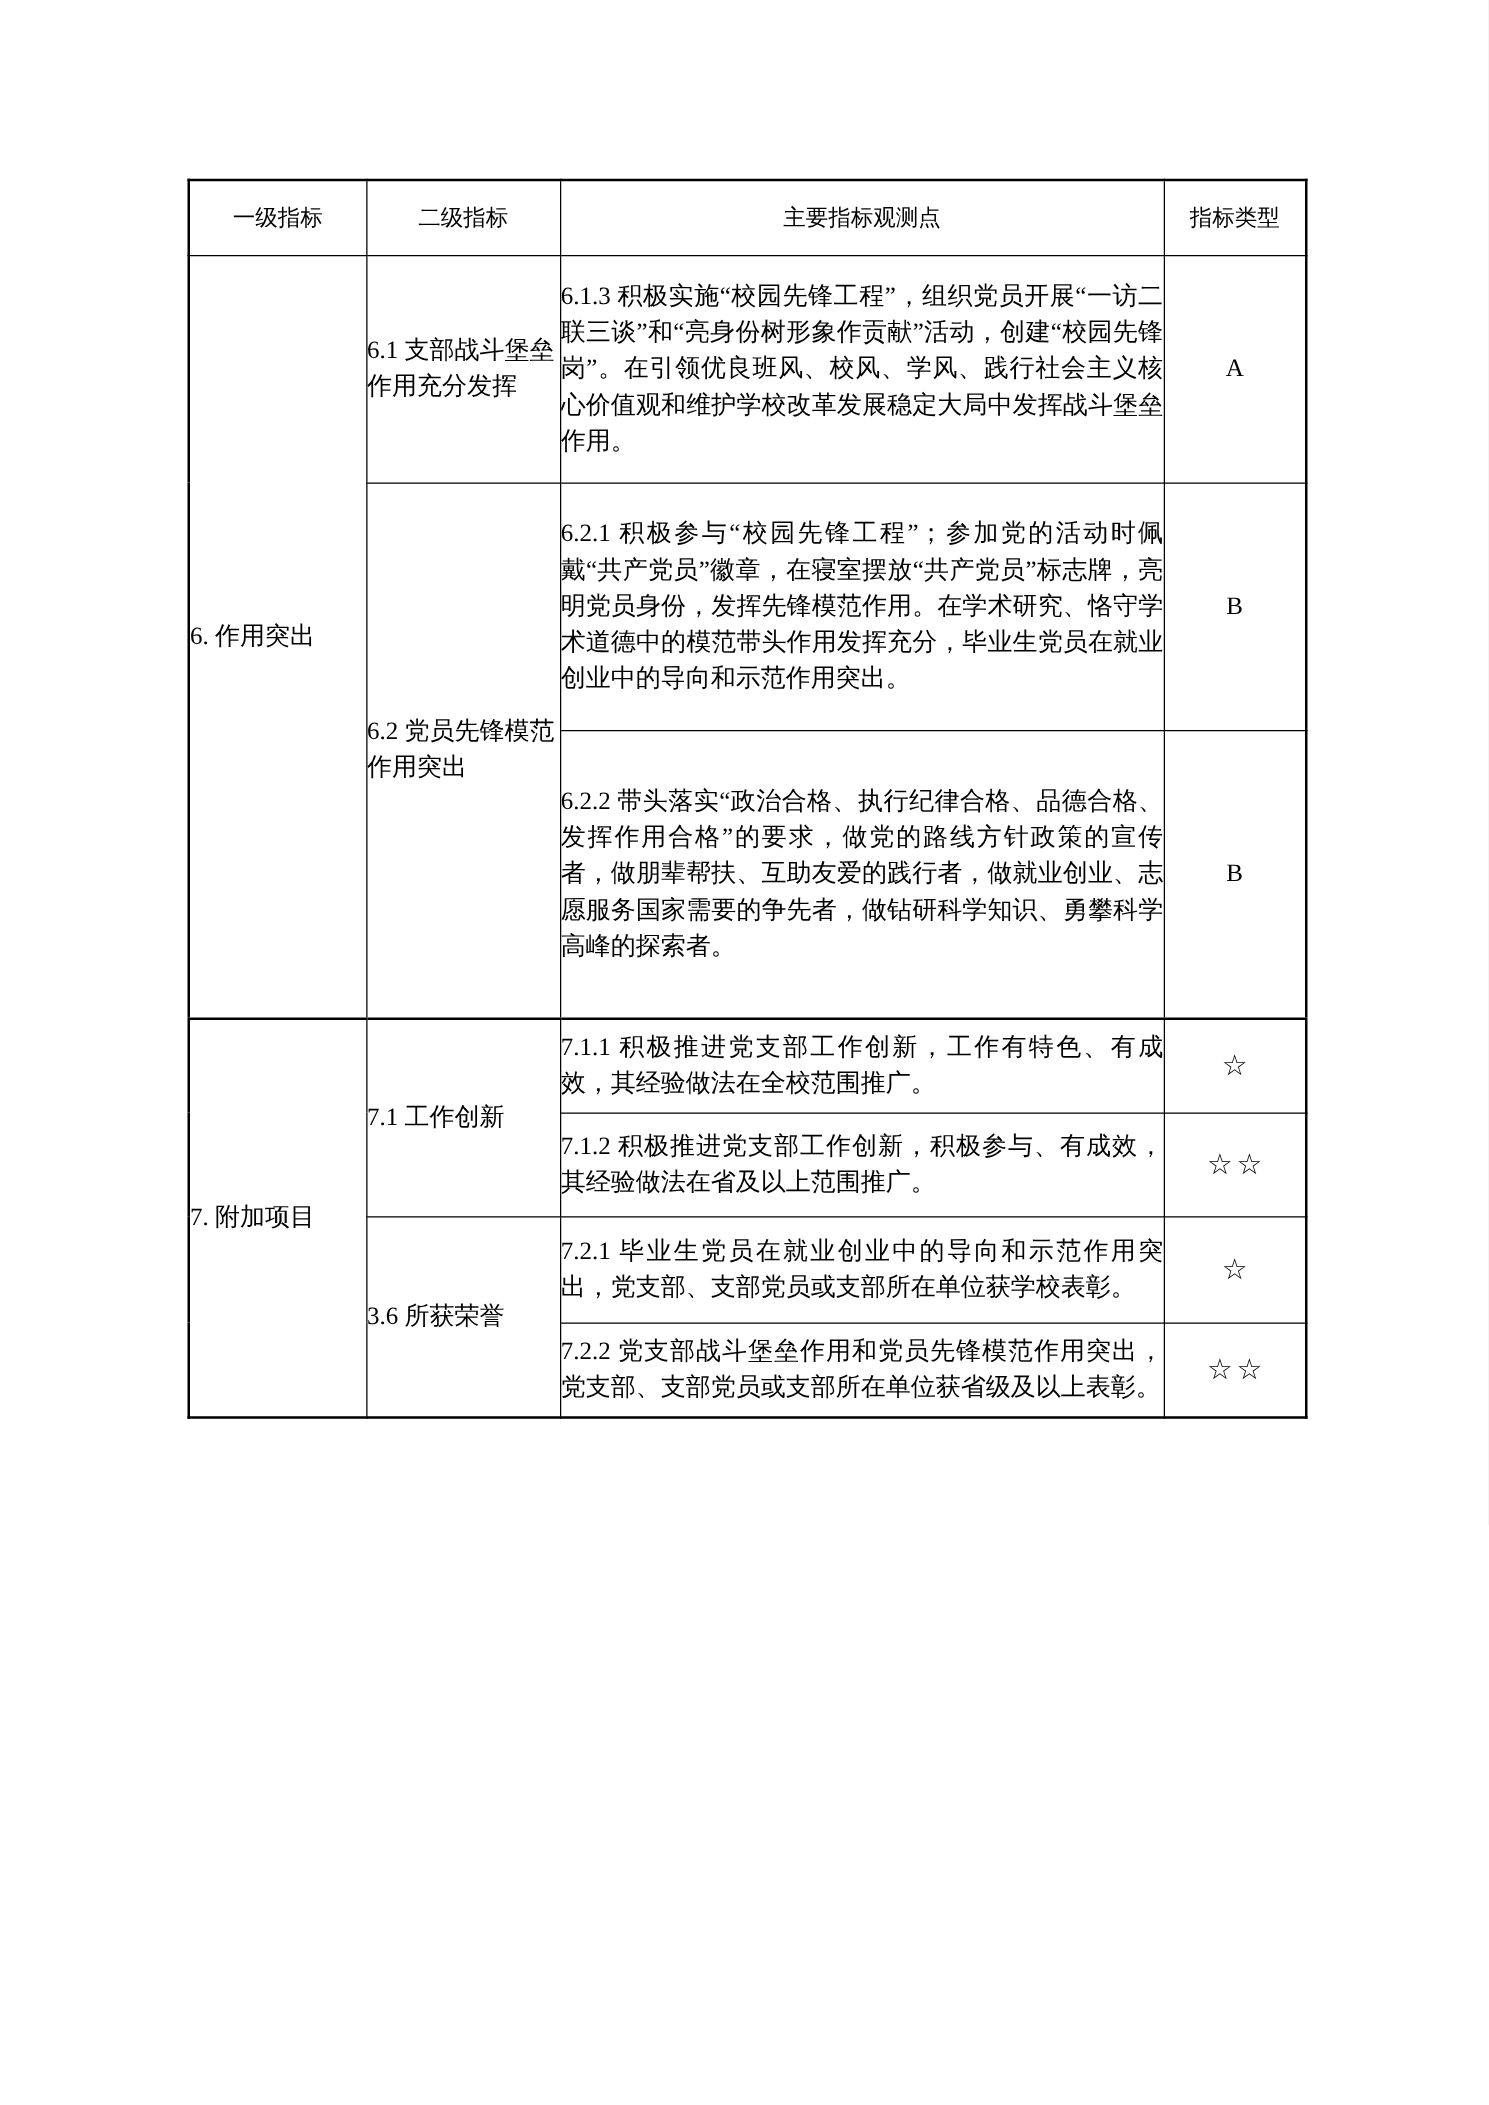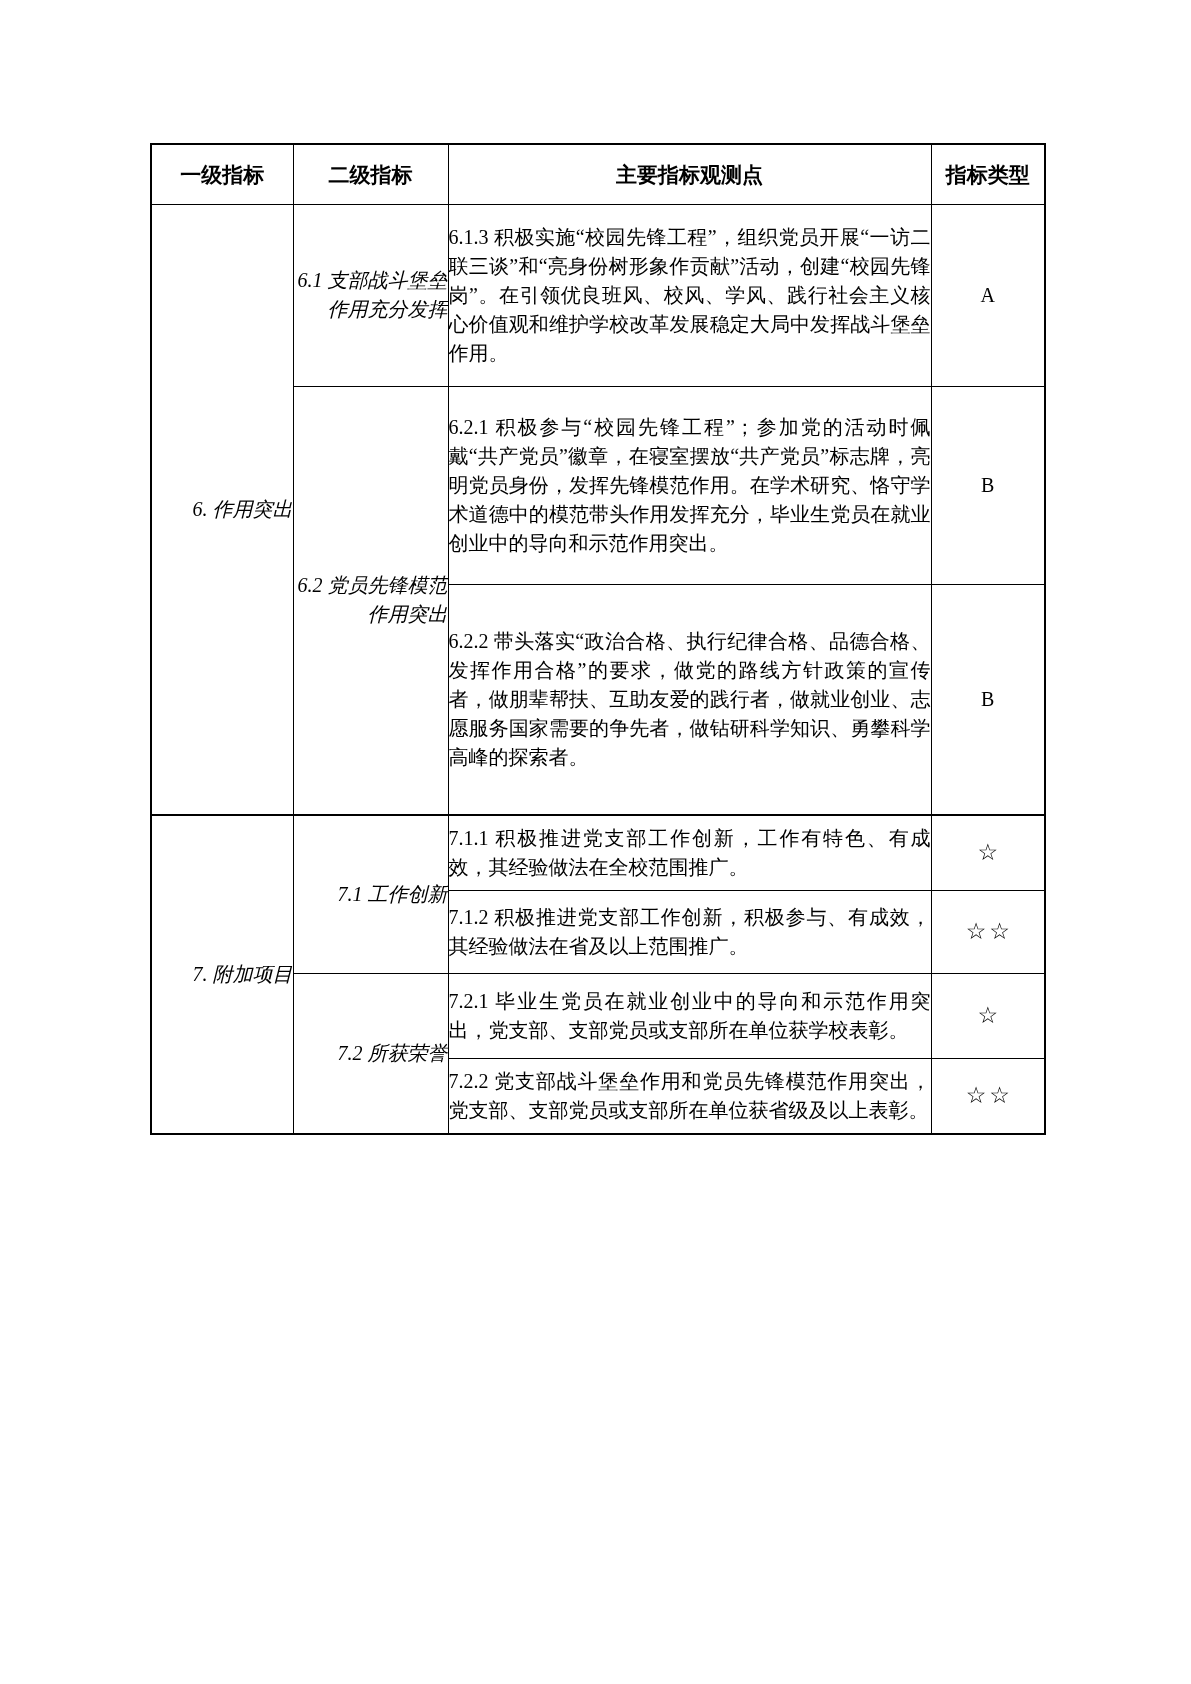--- a/index.html
+++ b/index.html
@@ -21,28 +21,27 @@
   table.eval th, table.eval td {
     border:1px solid #000;
     padding:0;
     vertical-align:middle;
     font-size:20px;
     line-height:29px;
     overflow:hidden;
   }
   table.eval th {
     font-family:"Liberation Sans","DejaVu Sans",sans-serif;
-    font-weight:700;
-    font-size:21px;
+    font-weight:400;
+    font-size:18px;
     text-align:center;
   }
   td.l1, td.l2 {
-    text-align:right;
+    text-align:left;
     padding:4px 8px;
-    font-style:italic;
   }
   td.obs {
     text-align:justify;
     padding:8px 14px;
   }
   td.type {
     text-align:center;
   }
   td.type.star { font-size:23px; letter-spacing:3px; text-indent:3px; }
   tr.section-row td { border-top:2px solid #000; }
@@ -101,21 +100,21 @@
       <td class="obs">7.1.1 积极推进党支部工作创新，工作有特色、有成效，其经验做法在全校范围推广。</td>
       <td class="type star">☆</td>
     </tr>
 
     <tr style="height:83px">
       <td class="obs">7.1.2 积极推进党支部工作创新，积极参与、有成效，其经验做法在省及以上范围推广。</td>
       <td class="type star">☆☆</td>
     </tr>
 
     <tr style="height:85px">
-      <td class="l2" rowspan="2">7.2 所获荣誉</td>
+      <td class="l2" rowspan="2">3.6 所获荣誉</td>
       <td class="obs">7.2.1 毕业生党员在就业创业中的导向和示范作用突出，党支部、支部党员或支部所在单位获学校表彰。</td>
       <td class="type star">☆</td>
     </tr>
 
     <tr style="height:76px">
       <td class="obs">7.2.2 党支部战斗堡垒作用和党员先锋模范作用突出，党支部、支部党员或支部所在单位获省级及以上表彰。</td>
       <td class="type star">☆☆</td>
     </tr>
   </tbody>
     </table>

